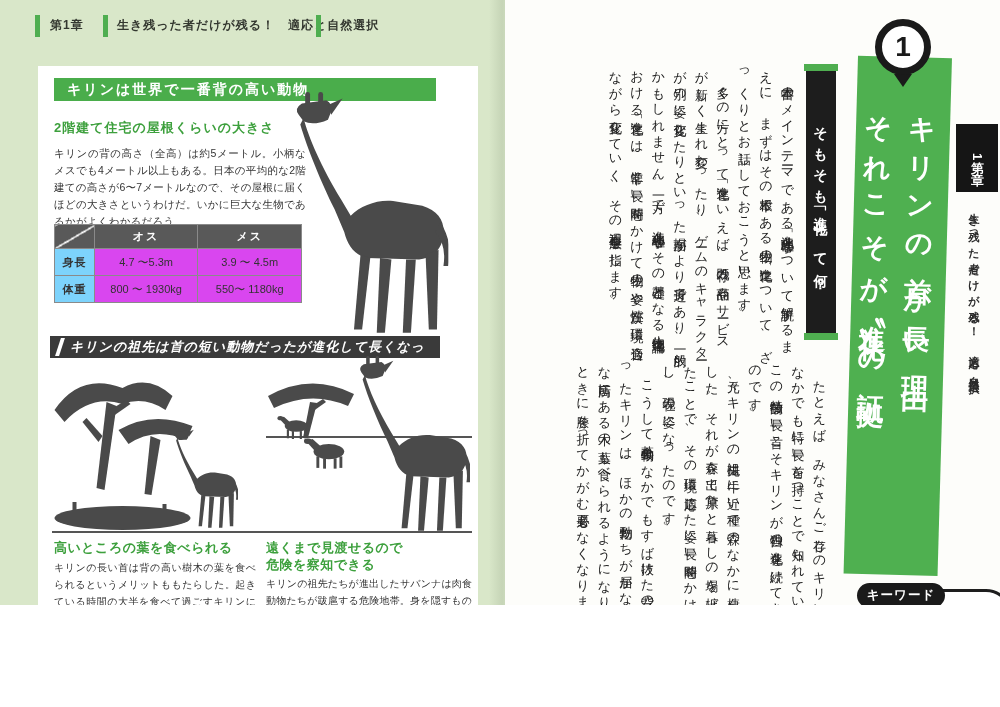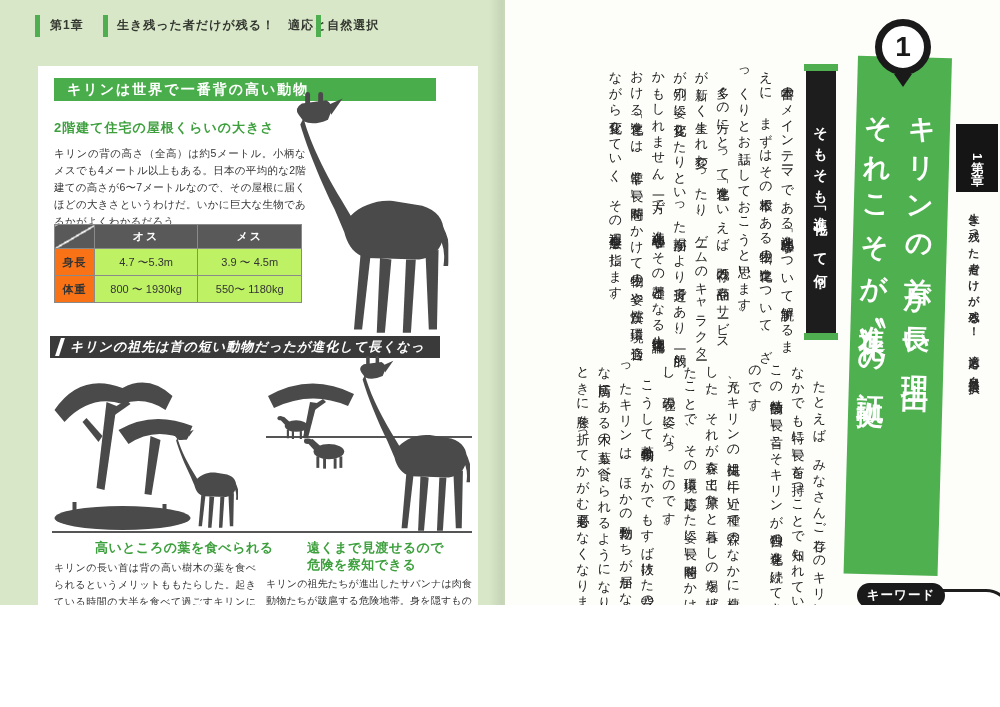--- a/index.html
+++ b/index.html
@@ -16,27 +16,27 @@
 
   .greenbar { background:#4aad4b; color:#fff; font-weight:bold; font-size:14px;
               line-height:23px; padding-left:13px; letter-spacing:2px; }
   .darkbar { background:#3a3a3a; color:#fff; font-weight:bold; font-size:13px;
              line-height:22px; padding-left:20px; letter-spacing:1px; font-style:italic; }
   .darkbar .slash { position:absolute; left:8px; top:2px; width:4px; height:18px; background:#fff; transform:skewX(-18deg); }
 
   .gsub { color:#3da03d; font-weight:bold; font-size:13px; letter-spacing:1px; }
   .bodytxt { font-size:10.5px; line-height:1.62; color:#333; text-align:justify; letter-spacing:0.2px; }
   .smalltxt { font-size:10px; line-height:1.68; color:#333; text-align:justify; }
-  .ghead { color:#3da03d; font-weight:bold; font-size:13px; line-height:1.3; letter-spacing:0.5px; white-space:pre-line;margin-left:41px; }
+  .ghead { color:#3da03d; font-weight:bold; font-size:13px; line-height:1.3; letter-spacing:0.5px; white-space:pre-line; }
 
   table.spec { border-collapse:collapse; width:248px; font-size:11px; }
   table.spec th, table.spec td { border:1px solid #8a8a8a; text-align:center;margin-left:44px; }
   table.spec th { background:#595959; color:#fff; height:24px; font-weight:bold; letter-spacing:2px; }
-  table.spec td { height:27px; color:#333; background:#bef264; }
-  table.spec td.rowlab { background:#f97316; font-weight:bold; width:40px; letter-spacing:1px; }
+  table.spec td { height:27px; color:#333; background:#d946ef; }
+  table.spec td.rowlab { background:#7dd3fc; font-weight:bold; width:40px; letter-spacing:1px; }
   th.diag { background:#595959 !important;
             background-image:linear-gradient(to bottom right, rgba(0,0,0,0) 48%, #ffffff 48%, #ffffff 52%, rgba(0,0,0,0) 52%) !important; }
 
   .hline { background:#555; height:2px; }
   .pageno { font-size:11px; color:#3c3c3c; letter-spacing:1px; }
 
   
   #right-page { left:505px; top:0; width:495px; height:707px; background:#fdfdfa; }
   #fold { left:489px; top:0; width:26px; height:707px;
           background:linear-gradient(to right, rgba(60,80,50,0), rgba(60,80,50,0.12), rgba(0,0,0,0)); }

